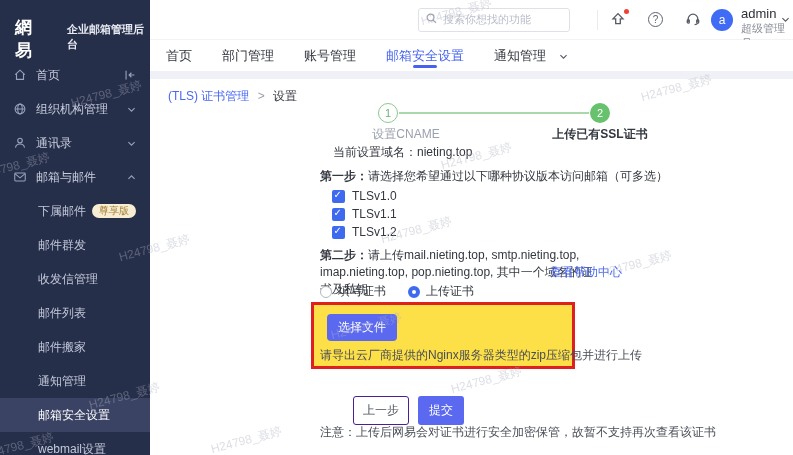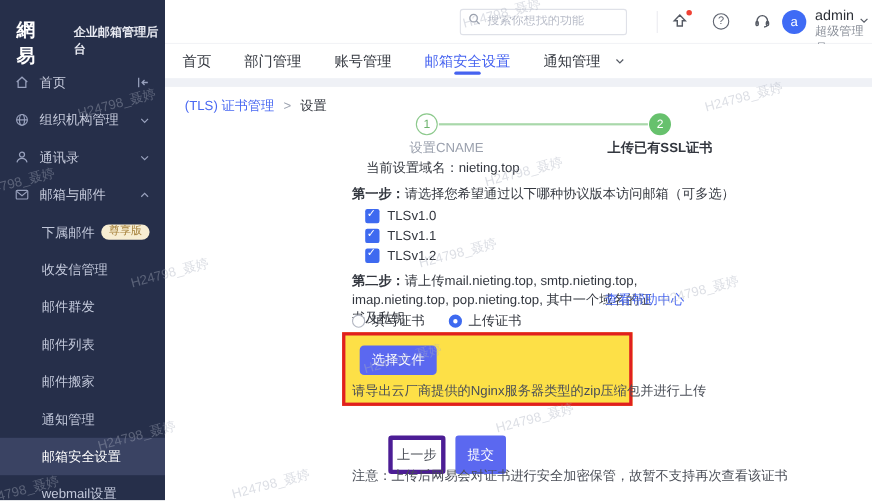--- a/index.html
+++ b/index.html
@@ -77,21 +77,21 @@
   .radio { width:12px; height:12px; border-radius:50%; margin-right:6px; cursor:pointer; }
   .radio.off { border:1px solid #b3b7c2; background:#fff; }
   .radio.on { border:4px solid #3e6af0; background:#fff; }
   .radio-gap { width:22px; }
 
   .upload-box { position:absolute; left:161px; top:223px; width:264px; height:67px; border:3px solid #e01f1f; background:#fde047; }
   .choose-btn { display:inline-block; margin:9px 0 0 13px; padding:5px 11px; background:#5b68f0; color:#fff; font-size:12px; border-radius:4px; border:none; cursor:pointer; font-family:inherit; }
   .upload-hint { margin:6px 0 0 6px; font-size:12px; color:#4a4e57; white-space:nowrap; }
 
   .actions { position:absolute; left:203px; top:317px; display:flex; gap:9px; }
-  .btn-prev { padding:5px 4px; background:#fff; border:4px solid #4c1d95; border-radius:3px; font-size:12px; color:#4a4e57; cursor:pointer; font-family:inherit; }
+  .btn-prev { padding:5px 9px; background:#fff; border:1px solid #4c1d95; border-radius:3px; font-size:12px; color:#4a4e57; cursor:pointer; font-family:inherit; }
   .btn-submit { padding:5px 11px; background:#5b68f0; border:none; border-radius:3px; font-size:12px; color:#fff; cursor:pointer; font-family:Liberation Sans, sans-serif; }
   .note-line { left:170px; top:345px; color:#4a4e57; }
 
   
   .wm { position:absolute; font-size:12px; color:#a9afbe; opacity:.40; transform:rotate(-15deg); pointer-events:none; z-index:60; white-space:nowrap; }
 </style>
 </head>
 <body>
 
 <div id="stage">
@@ -161,24 +161,24 @@
               <path d="M3.5 10 L8 5.5 L12.5 10"></path>
             </svg>
         </span>
       </div>
 
       <div class="side-sub">
         <span>下属邮件</span>
         <span class="badge">尊享版</span>
       </div>
       <div class="side-sub">
+        <span>邮件群发</span>
+      </div>
+      <div class="side-sub">
         <span>收发信管理</span>
-      </div>
-      <div class="side-sub">
-        <span>邮件群发</span>
       </div>
       <div class="side-sub">
         <span>邮件列表</span>
       </div>
       <div class="side-sub">
         <span>邮件搬家</span>
       </div>
       <div class="side-sub">
         <span>通知管理</span>
       </div>

